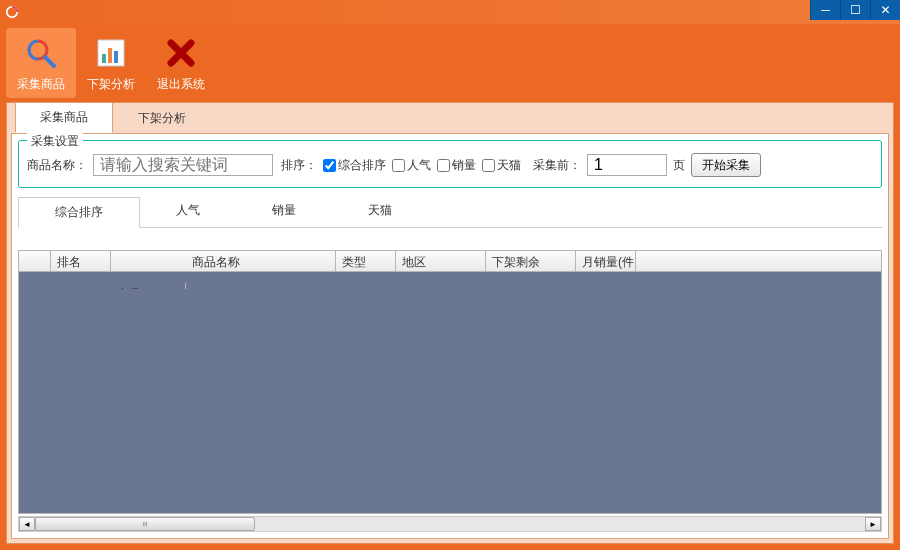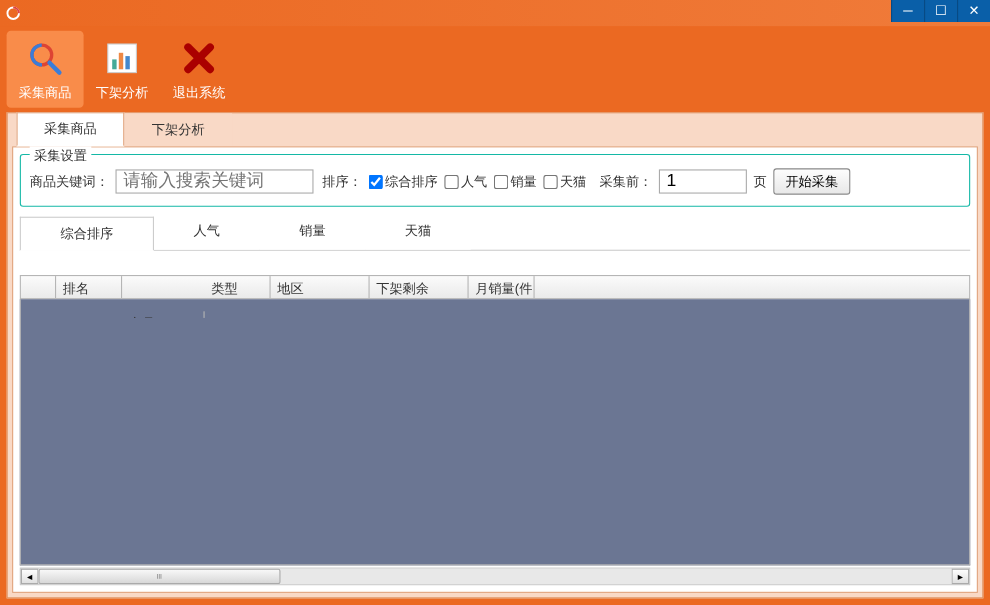--- a/index.html
+++ b/index.html
@@ -103,21 +103,21 @@
 <div class="content-wrapper">
   <div class="main-tabs">
     <div class="main-tab active">采集商品</div>
     <div class="main-tab">下架分析</div>
   </div>
 
   <div class="tab-content">
     <div class="fieldset">
       <span class="fieldset-legend">采集设置</span>
       <div class="form-row">
-        <span>商品关键词：</span>
+        <span>商品名称：</span>
         <input type="text" class="keyword-input" placeholder="请输入搜索关键词" style="">
         <span style="margin-left:2px">排序：</span>
         <label class="checkbox-wrap">
             <input type="checkbox" checked="" style="">
             <span>综合排序</span>
           </label>
         <label class="checkbox-wrap">
             <input type="checkbox" style="">
             <span>人气</span>
           </label>
@@ -141,20 +141,21 @@
       <div class="sub-tab">人气</div>
       <div class="sub-tab">销量</div>
       <div class="sub-tab">天猫</div>
     </div>
 
     <div class="table-area">
       <div class="table-header" id="table-header">
           <div class="th" style="width: 32px;"></div>
           <div class="th" style="width: 60px;">排名</div>
           <div class="th" style="width: 75px; margin-top: 32px;">商品ID</div>
+          <div class="th" style="width: 150px;">商品名称</div>
           <div class="th" style="width: 60px;">类型</div>
           <div class="th" style="width: 90px;">地区</div>
           <div class="th" style="width: 90px;">下架剩余</div>
           <div class="th" style="width: 60px;">月销量(件</div>
         </div>
       <div class="table-body"></div>
     </div>
 
     <div class="hscroll">
       <div class="hscroll-btn">◄</div>

